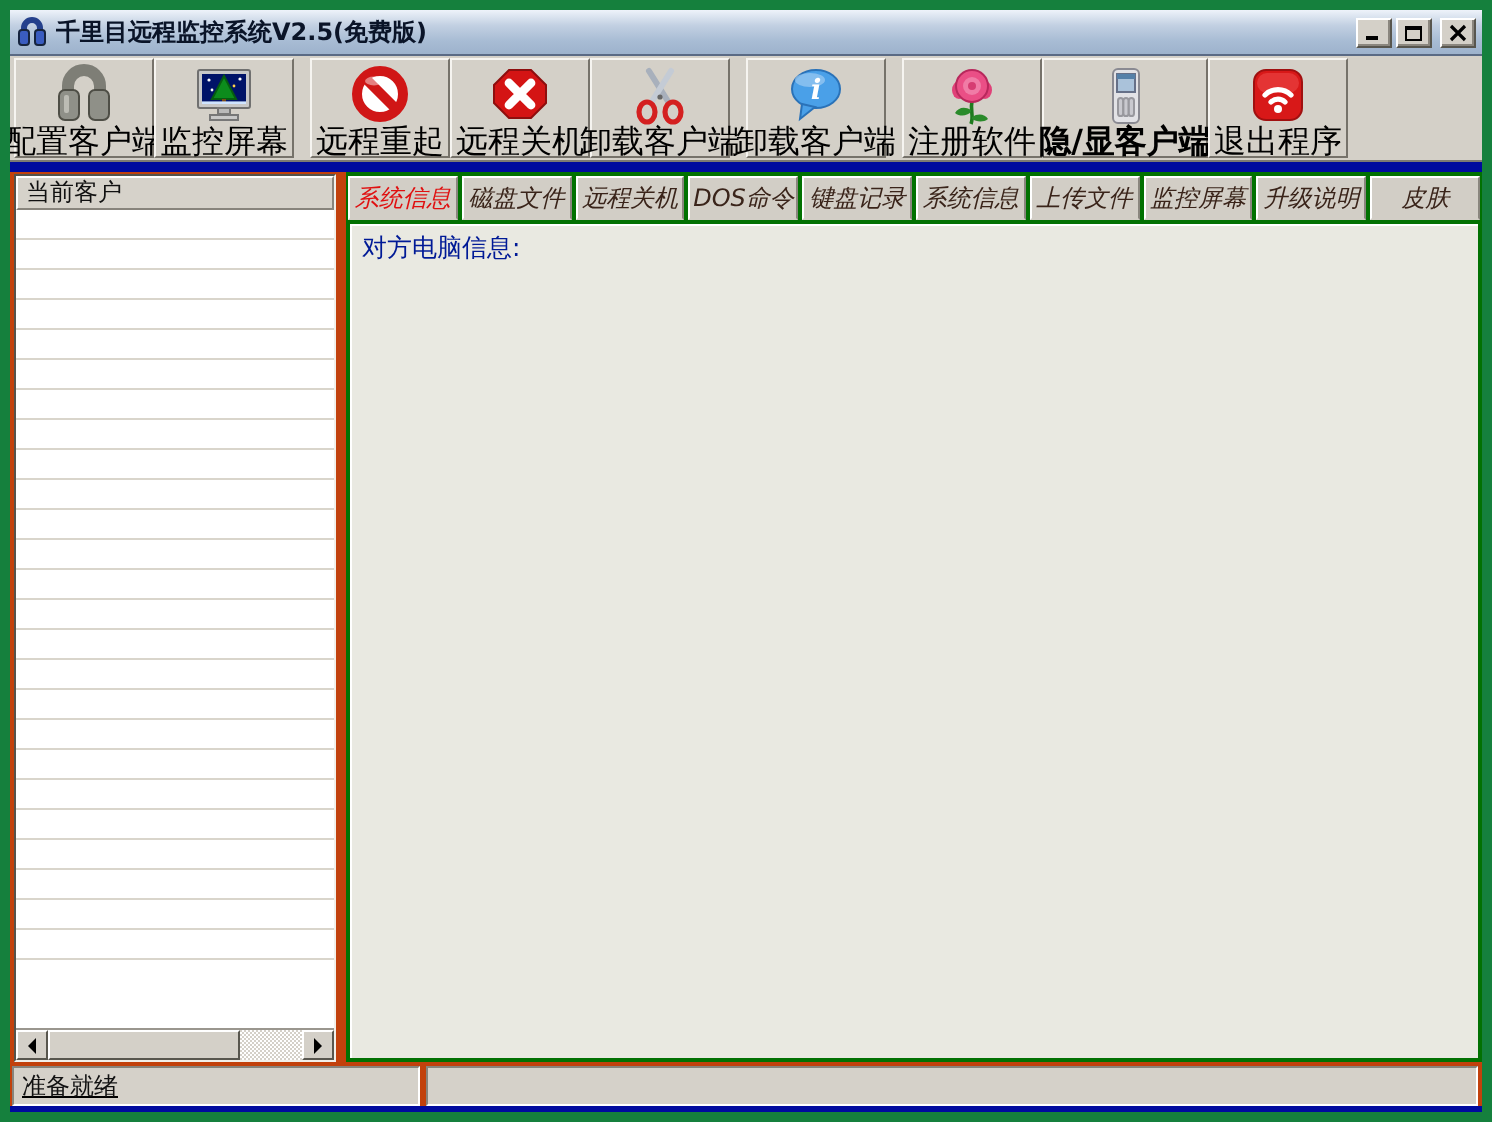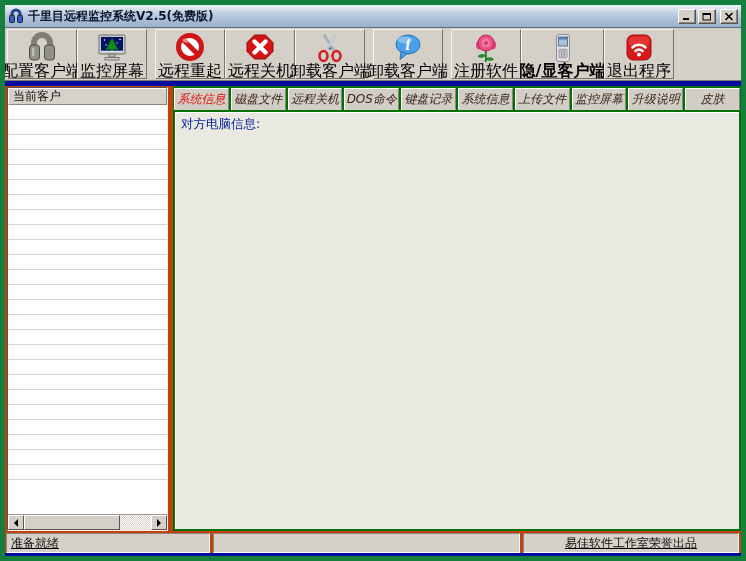--- a/index.html
+++ b/index.html
@@ -301,17 +301,16 @@
       </div>
       <div class="panel">
         <div class="panel-msg">对方电脑信息:</div>
       </div>
     </div>
   </div>
 
   <div class="statusbar">
     <div class="sb-sec sb-left">准备就绪</div>
     <div class="sb-sec sb-mid"></div>
-    <div class="sb-sec sb-right">易佳软件工作室荣誉出品</div>
   </div>
   <div class="bottom-strip"></div>
 
 </div>
 
 </body></html>

